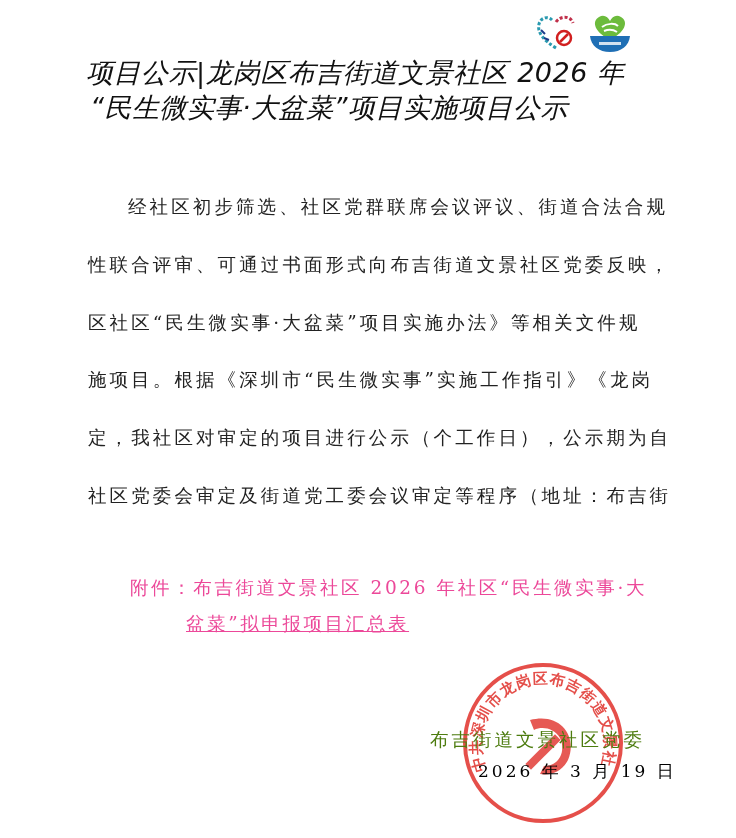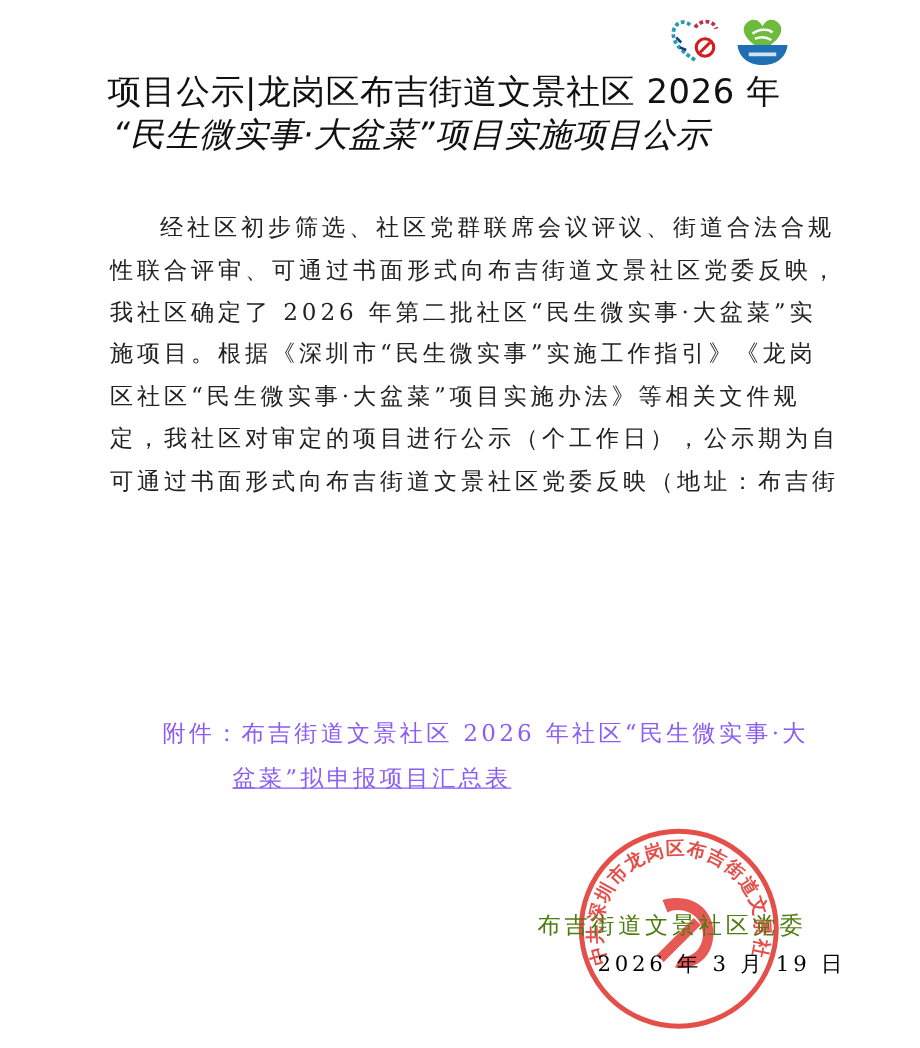--- a/index.html
+++ b/index.html
@@ -1,26 +1,26 @@
 <!DOCTYPE html>
 <html><head>
 <meta charset="utf-8">
 <style>
   html, body { margin:0; padding:0; }
   body { width:736px; height:838px; background:#ffffff; position:relative; overflow:hidden; font-family:"DejaVu Serif","Liberation Serif",serif; color:#1a1a1a; }
   .logos { position:absolute; top:8px; left:535px; width:120px; height:48px; }
   .logo-party { position:absolute; left:0; top:4px; width:42px; height:40px; }
   .logo-bowl { position:absolute; left:52px; top:4px; width:46px; height:42px; }
   .title { position:absolute; left:86px; width:580px; font-family:"DejaVu Sans","Liberation Sans",sans-serif; font-size:27px; color:#111; white-space:nowrap; letter-spacing:0.5px; }
-  .title.l1 { top:55px; }
+  .title.l1 { top:55px;font-style:italic; }
   .title.l2 { top:90px; left:90px;font-style:italic; }
   .para { position:absolute; left:88px; width:560px; font-size:18.5px; line-height:33.8px; top:166px; color:#222; text-align:justify; letter-spacing:3.1px; }
-  .para .line { display:block; white-space:nowrap; height:33.8px; }
+  .para .line { display:block; white-space:nowrap; height:33.8px;margin-top:24px; }
   .para .indent { padding-left:40px; }
-  .attach { position:absolute; left:130px; top:570px; font-size:18.5px; line-height:36px; color:#8b5cf6; letter-spacing:2.6px; white-space:nowrap; }
+  .attach { position:absolute; left:130px; top:570px; font-size:18.5px; line-height:36px; color:#ec4899; letter-spacing:2.6px; white-space:nowrap; }
   .attach .l2 { display:block; padding-left:56px;text-decoration:underline; }
   .seal { position:absolute; left:460px; top:660px; width:166px; height:166px; }
   .sign { position:absolute; left:430px; top:727px; font-size:18.5px; color:#4d7c0f; letter-spacing:3px; white-space:nowrap; z-index:2; }
   .date { position:absolute; left:478px; top:760px; font-size:17px; color:#000000; letter-spacing:3px; white-space:nowrap; z-index:2; }
 </style>
 </head>
 <body>
 
 <div class="logos">
   <svg class="logo-party" viewBox="0 0 42 40">
@@ -37,25 +37,24 @@
     <rect x="12" y="30" width="22" height="3" fill="#ffffff" opacity="0.8"></rect>
   </svg>
 </div>
 
 <div class="title l1">项目公示|龙岗区布吉街道文景社区 2026 年</div>
 <div class="title l2">“民生微实事·大盆菜”项目实施项目公示</div>
 
 <div class="para">
   <span class="line indent">经社区初步筛选、社区党群联席会议评议、街道合法合规</span>
   <span class="line">性联合评审、可通过书面形式向布吉街道文景社区党委反映，</span>
-  <span class="line">我社区确定了 2026 年第二批社区“民生微实事·大盆菜”实</span>
+  <span class="line">区社区“民生微实事·大盆菜”项目实施办法》等相关文件规</span>
   <span class="line">施项目。根据《深圳市“民生微实事”实施工作指引》《龙岗</span>
-  <span class="line">区社区“民生微实事·大盆菜”项目实施办法》等相关文件规</span>
   <span class="line">定，我社区对审定的项目进行公示（个工作日），公示期为自</span>
-  <span class="line">可通过书面形式向布吉街道文景社区党委反映（地址：布吉街</span>
+  <span class="line">社区党委会审定及街道党工委会议审定等程序（地址：布吉街</span>
 </div>
 
 <div class="attach">
   <span>附件：布吉街道文景社区 2026 年社区“民生微实事·大</span>
   <span class="l2">盆菜”拟申报项目汇总表</span>
 </div>
 
 <svg class="seal" viewBox="0 0 166 166">
   <defs>
     <path id="sealArc" d="M 26 110 A 62 62 0 1 1 140 110"></path>

